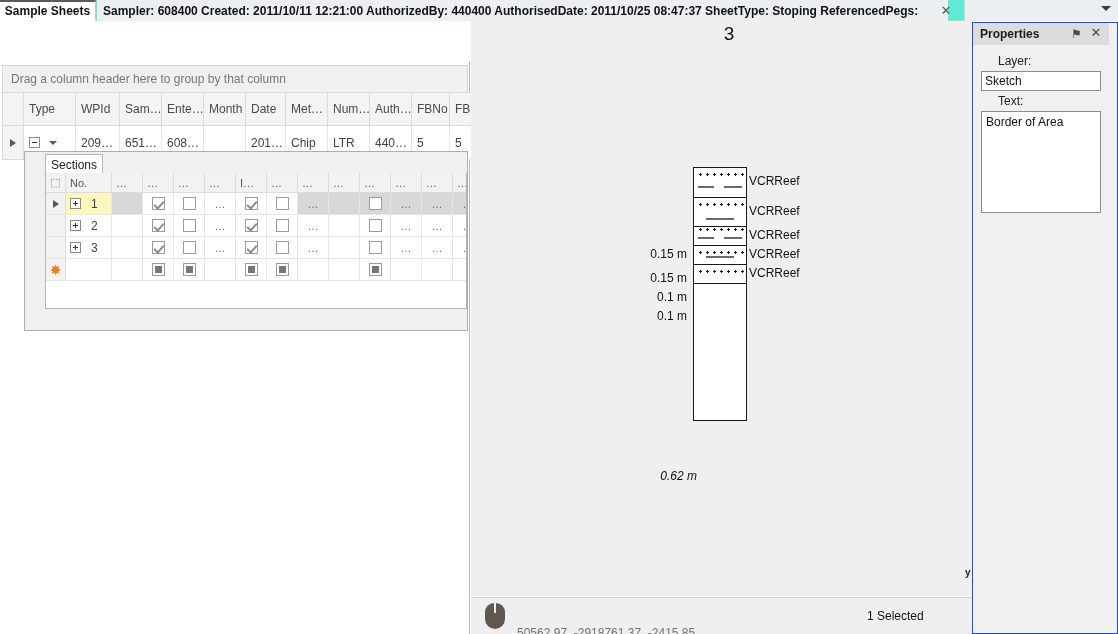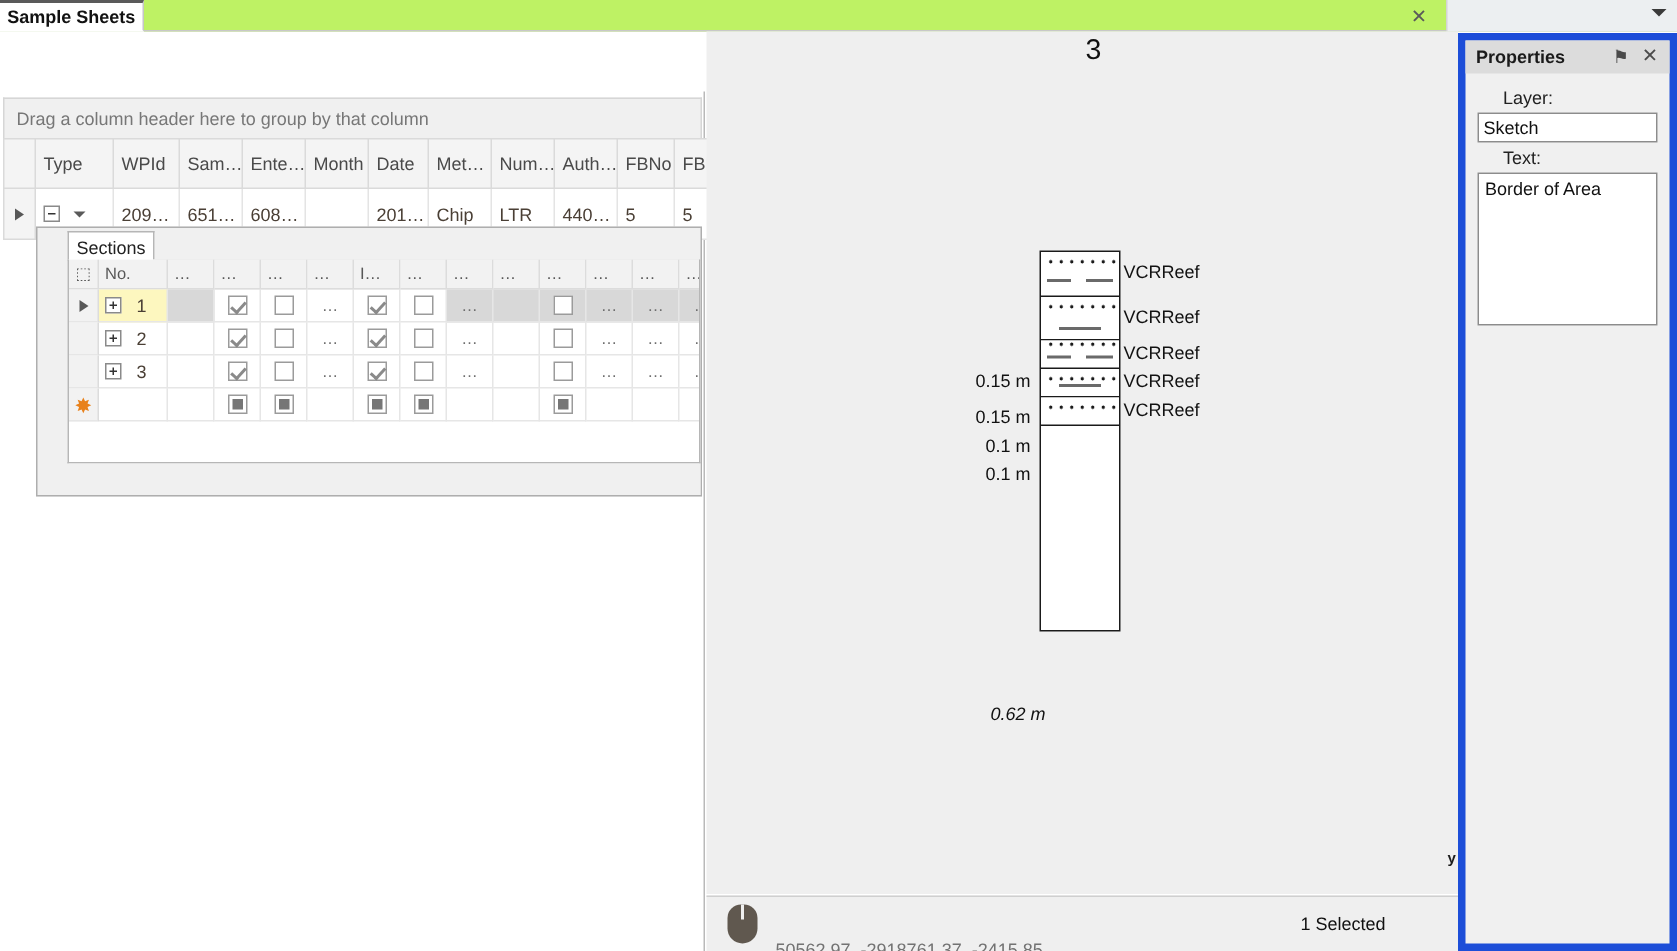--- a/index.html
+++ b/index.html
@@ -15,21 +15,21 @@
     color: #1d1d1d;
     overflow: hidden;
     position: relative;
   }
 
   
   #tabstrip {
     position: absolute;
     left: 0; top: 0;
     width: 1118px; height: 21px;
-    background: #bef264;
+    background: #5eead4;
     border-bottom: 1px solid #c8c8c8;
     box-sizing: border-box;
   }
   .tab {
     position: absolute;
     top: 0;
     height: 21px;
     box-sizing: border-box;
     display: flex;
     align-items: center;
@@ -428,21 +428,21 @@
     font-size: 12px;
     color: #111;
     white-space: nowrap;
   }
 
   
   #propframe {
     position: absolute;
     left: 972px; top: 22px;
     width: 146px; height: 612px;
-    border: 5px solid #1d4ed8;
+    border: 1px solid #1d4ed8;
     box-sizing: border-box;
     background: #f0f0f0;
     padding-left: 44px;
   }
   #prop-header {
     position: absolute;
     left: 0; top: 0;
     width: 136px; height: 22px;
     background: #dcdcdc;
     box-sizing: border-box;
@@ -504,20 +504,23 @@
     font-size: 12px;
     color: #111;
   }
 </style>
 </head>
 <body>
 
 <div id="tabstrip">
   <div class="tab" id="tab-sample">
     <span>Sample Sheets</span>
+  </div>
+  <div class="tab" id="tab-detail">
+    <span>Sampler: 608400 Created: 2011/10/11 12:21:00 AuthorizedBy: 440400 AuthorisedDate: 2011/10/25 08:47:37 SheetType: Stoping ReferencedPegs:</span>
   </div>
   <div id="tab-close">✕</div>
   <div id="tabstrip-right">
     <div id="tabstrip-overflow"></div>
   </div>
 </div>
 
 <div id="leftpane">
 
   <div id="groupbar">

